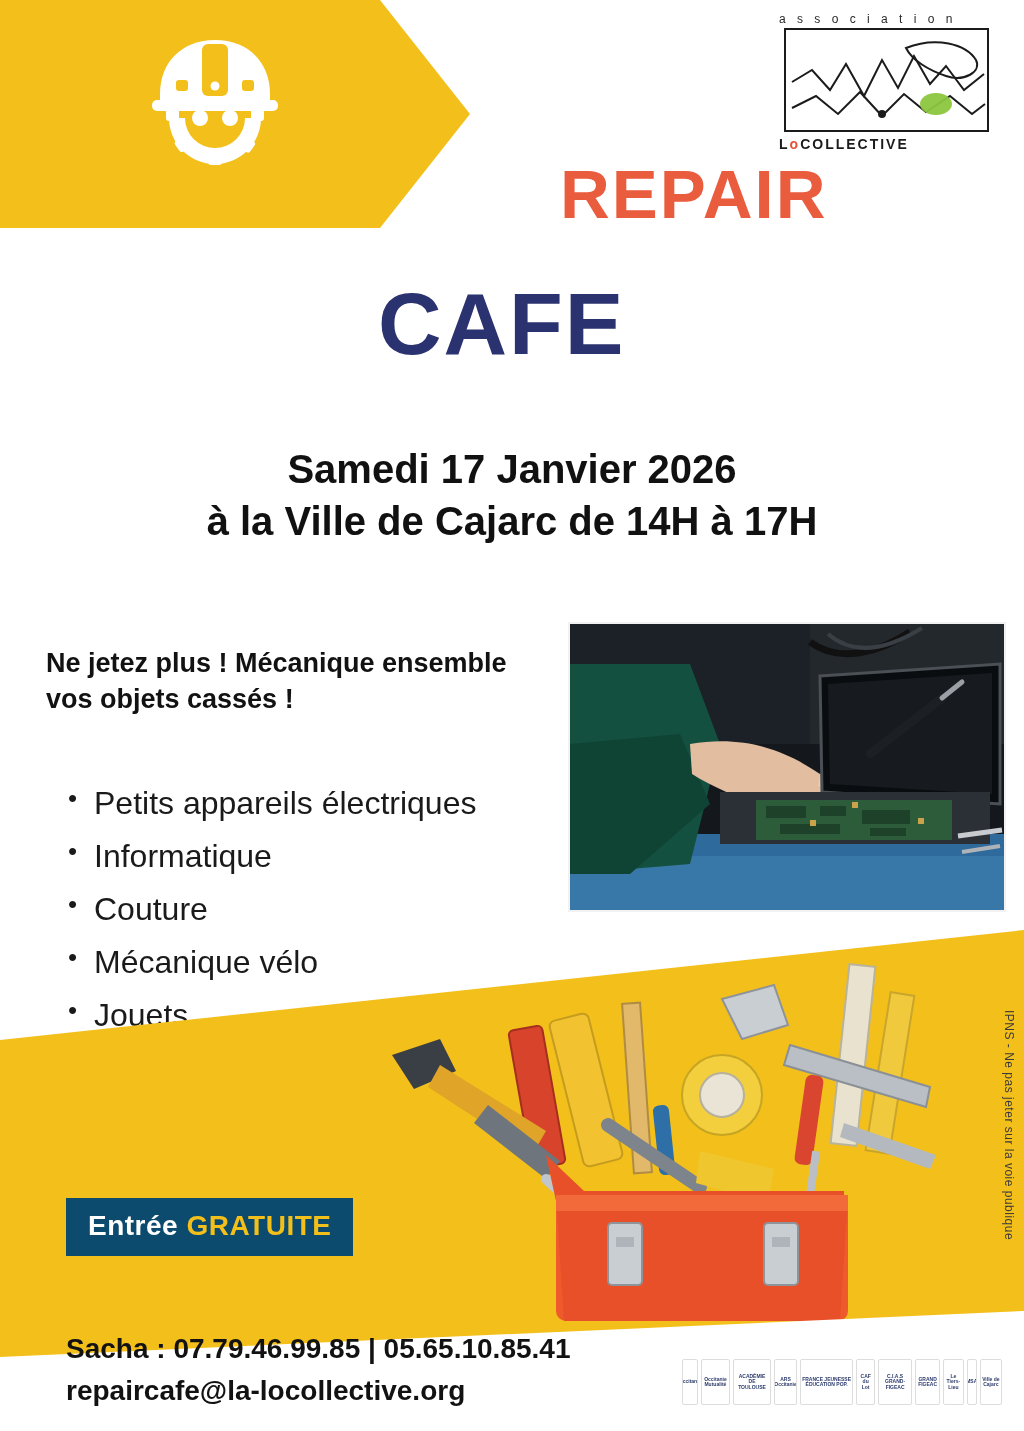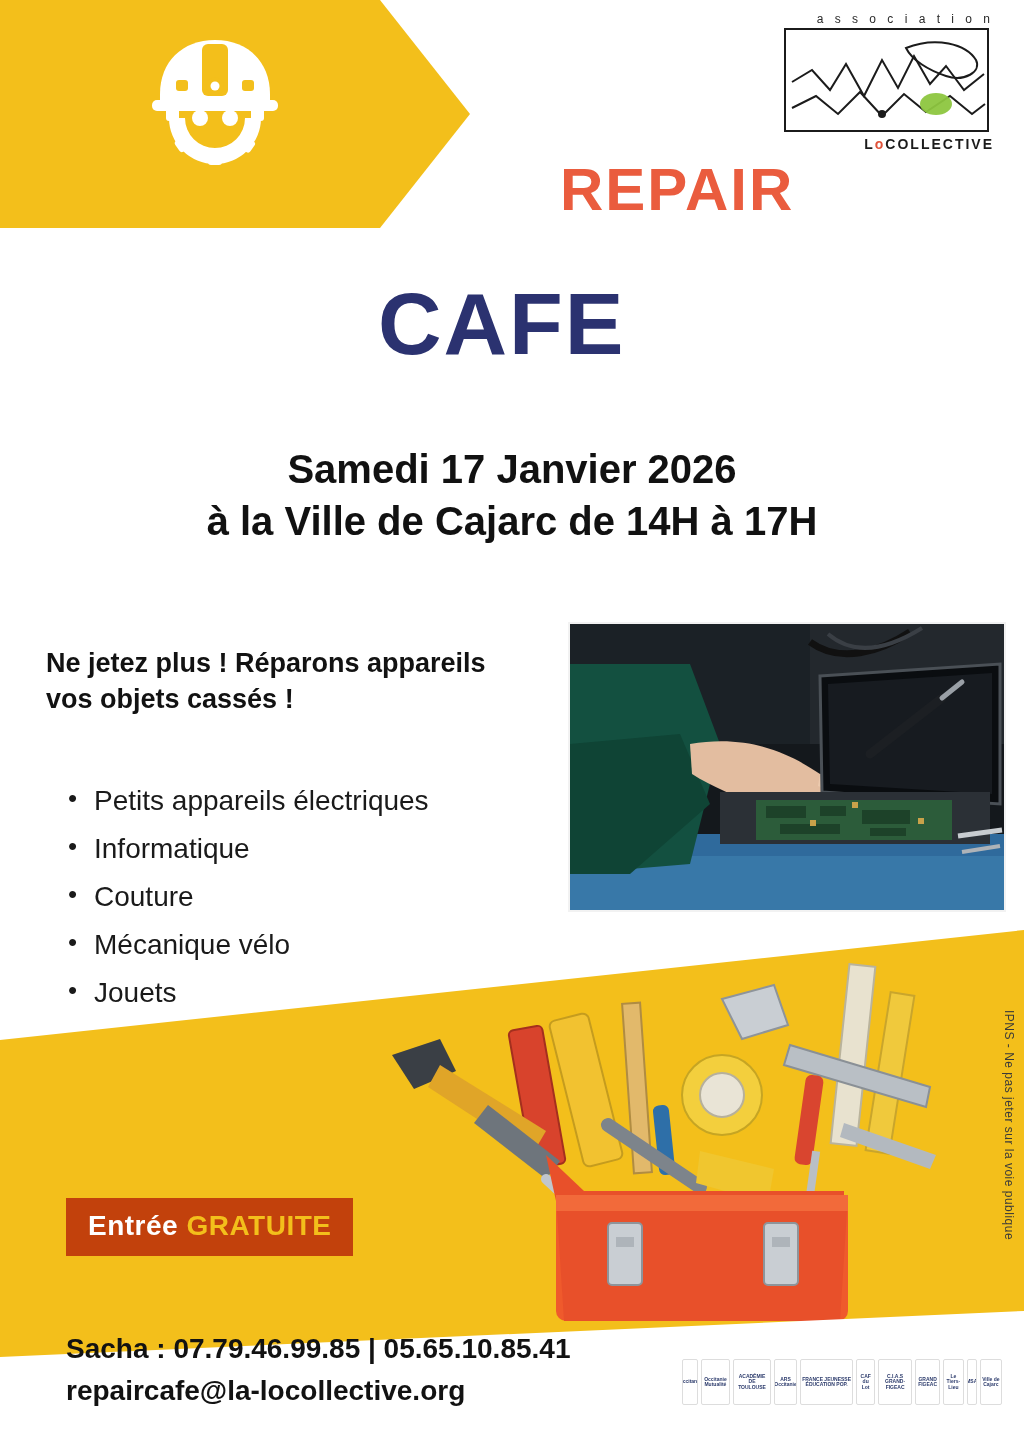--- a/index.html
+++ b/index.html
@@ -24,21 +24,21 @@
     position: absolute;
     top: 22px; left: 140px;
     width: 150px; height: 145px;
   }
 
   
   .assoc-logo {
     position: absolute;
     top: 12px; right: 30px;
     width: 215px; height: 155px;
-    text-align: right;
+    text-align: left;
   }
   .assoc-word {
     letter-spacing: 4px;
     font-size: 12px;
     color: #2a2a2a;
     margin: 0 0 2px 0;
   }
   .assoc-box {
     width: 205px; height: 104px;
     border: 2px solid #1b1b1b;
@@ -53,21 +53,21 @@
     letter-spacing: 2px;
     color: #1b1b1b;
     margin-top: 4px;
   }
   .assoc-name .drop { color: #e0533a; }
 
   
   .title-repair {
     position: absolute;
     top: 160px; left: 560px;
-    font-size: 60px;
+    font-size: 69px;
     font-weight: bold;
     letter-spacing: 2px;
     color: #ea5c3e;
     line-height: 1;
   }
   .title-cafe {
     position: absolute;
     top: 280px; left: 378px;
     font-size: 88px;
     font-weight: bold;
@@ -96,21 +96,21 @@
     font-weight: bold;
     color: #121212;
     line-height: 1.35;
   }
   .cat-list {
     position: absolute;
     top: 785px; left: 60px;
     width: 500px;
     margin: 0; padding: 0;
     list-style: none;
-    font-size: 28px;
+    font-size: 32px;
     color: #1a1a1a;
   }
   .cat-list li {
     padding: 0 0 16px 34px;
     position: relative;
   }
   .cat-list li:before {
     content: "\2022";
     position: absolute;
     left: 8px; top: -2px;
@@ -157,21 +157,21 @@
     font-size: 12px;
     color: #3a3a3a;
     writing-mode: vertical-rl;
     letter-spacing: .5px;
   }
 
   
   .free-badge {
     position: absolute;
     left: 66px; top: 1198px;
-    background: #c2410c;
+    background: #0c4a6e;
     color: #ffffff;
     font-weight: bold;
     font-size: 28px;
     padding: 12px 22px 14px 22px;
     letter-spacing: .5px;
   }
   .free-badge .hl { color: #f3bf1b; }
 
   
   .contact {
@@ -256,21 +256,21 @@
 </div>
 
 <div class="title-repair">REPAIR</div>
 <div class="title-cafe">CAFE</div>
 
 <div class="date-block">
   <div>Samedi 17 Janvier 2026</div>
   <div>à la Ville de Cajarc de 14H à 17H</div>
 </div>
 
-<div class="lead">Ne jetez plus ! Réparons appareils vos objets cassés !</div>
+<div class="lead">Ne jetez plus ! Mécanique ensemble vos objets cassés !</div>
 
 <ul class="cat-list">
   <li>Petits appareils électriques</li>
   <li>Informatique</li>
   <li>Couture</li>
   <li>Mécanique vélo</li>
   <li>Jouets</li>
 </ul>
 
 <div class="photo">

